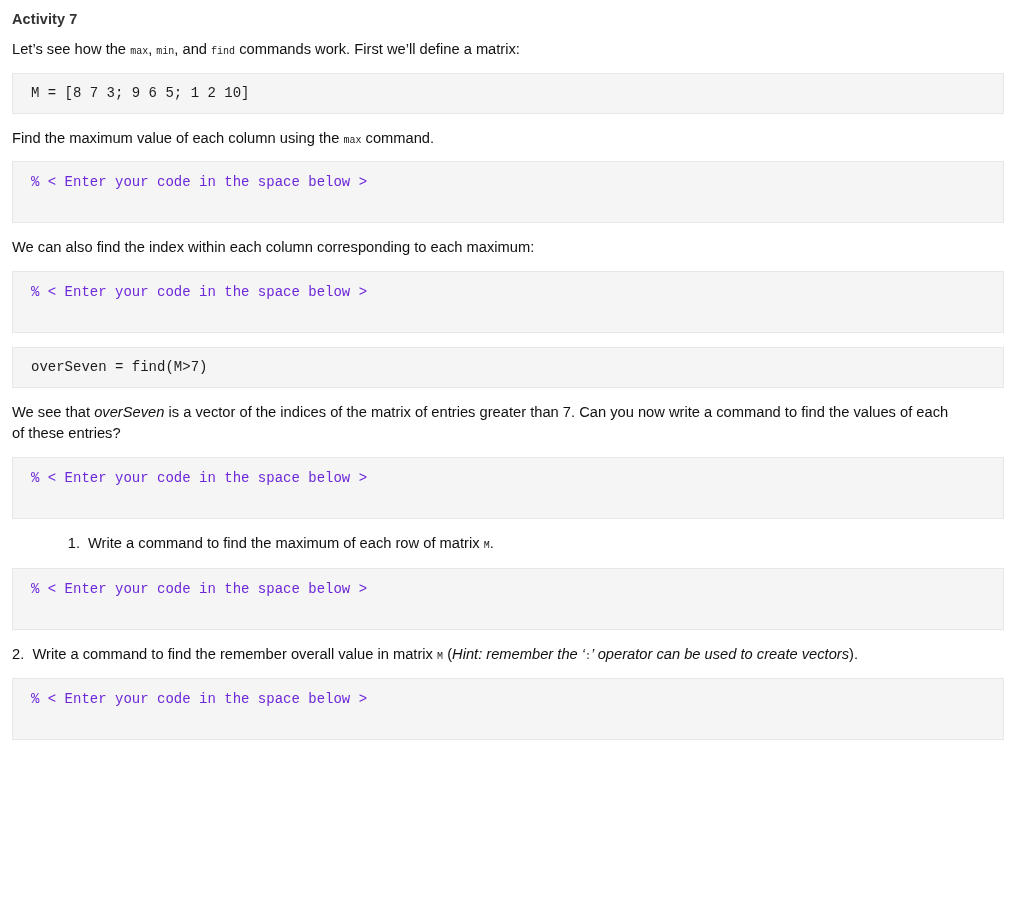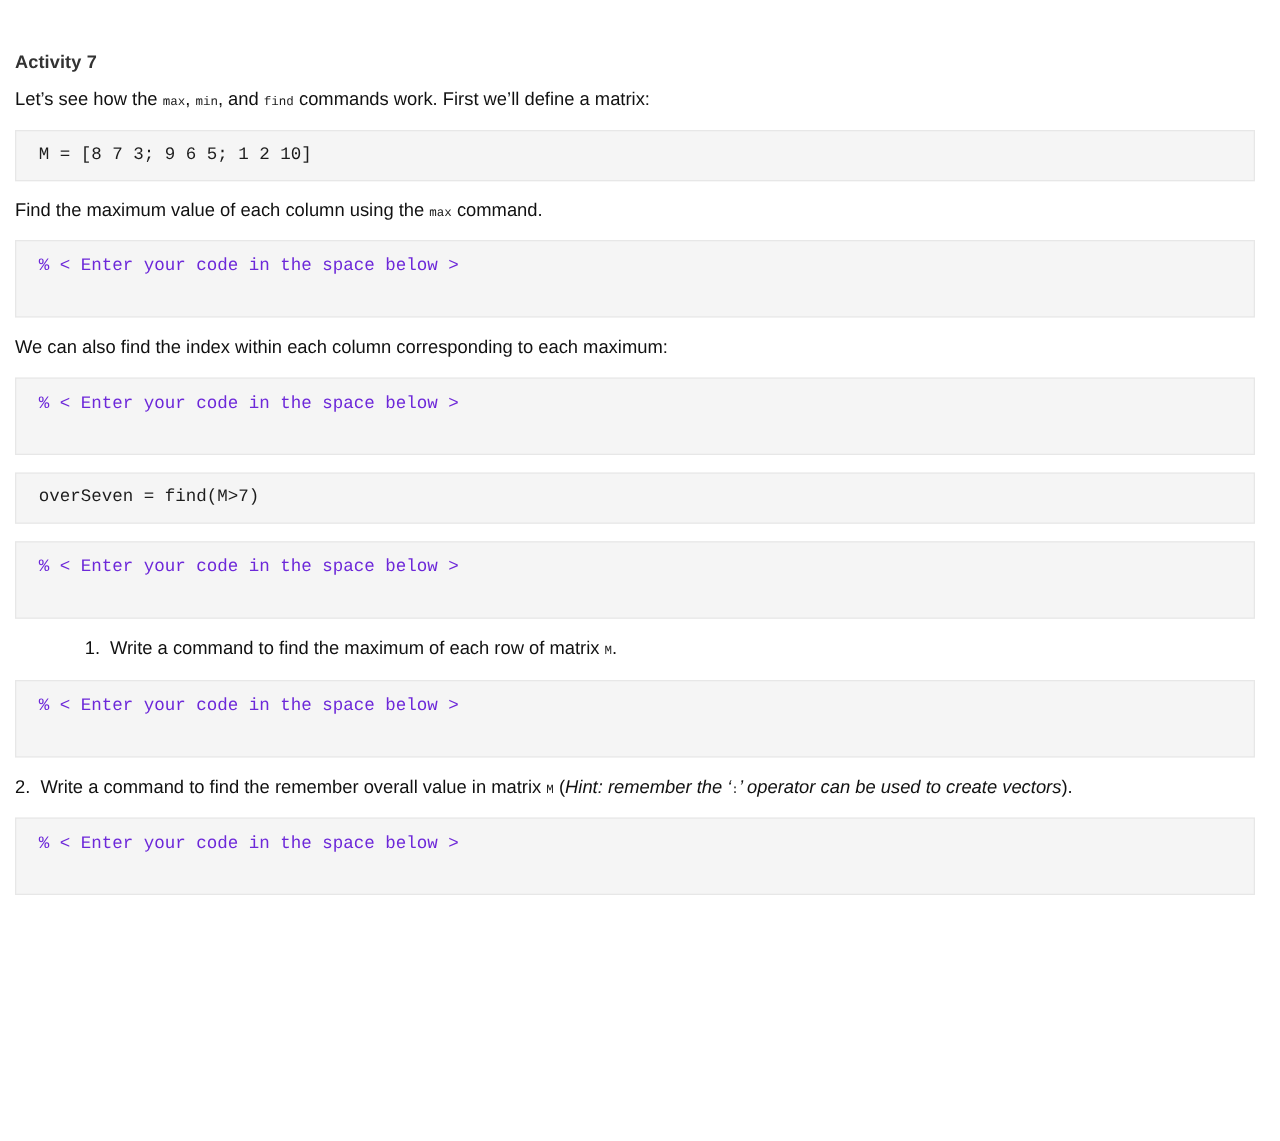--- a/index.html
+++ b/index.html
@@ -14,21 +14,20 @@
     font-family: "Liberation Sans", sans-serif;
     color: #1a1a1a;
     -webkit-font-smoothing: antialiased;
     overflow: hidden;
   }
 
   .page {
     padding: 10px 12px 0 12px;
     box-sizing: border-box;
     width: 1024px;
-    margin-top: 31px;
   }
 
   
   .activity-title {
     font-size: 14.5px;
     font-weight: bold;
     color: #333333;
     margin: 0 0 10px 0;
     line-height: 1.3;
     letter-spacing: 0.1px;
@@ -136,20 +135,23 @@
 
   <div class="codeblock answer">% &lt; Enter your code in the space below &gt;</div>
 
   <p class="para">We can also find the index within each column corresponding to each maximum:</p>
 
   <div class="codeblock answer">% &lt; Enter your code in the space below &gt;</div>
 
 
   <div class="codeblock single">overSeven = find(M&gt;7)</div>
 
+  <p class="para">
+    <span>We see that </span><em class="ital">overSeven</em><span> is a vector of the indices of the  matrix of entries greater than 7. Can you now write a command to find the values of each of these entries?</span>
+  </p>
 
   <div class="codeblock answer">% &lt; Enter your code in the space below &gt;</div>
 
   <ol class="olist">
     <li>
       <span class="marker">1.</span><span>Write a command to find the maximum of each row of matrix </span><code class="mono">M</code><span>.</span>
     </li>
   </ol>
 
   <div class="codeblock answer">% &lt; Enter your code in the space below &gt;</div>

